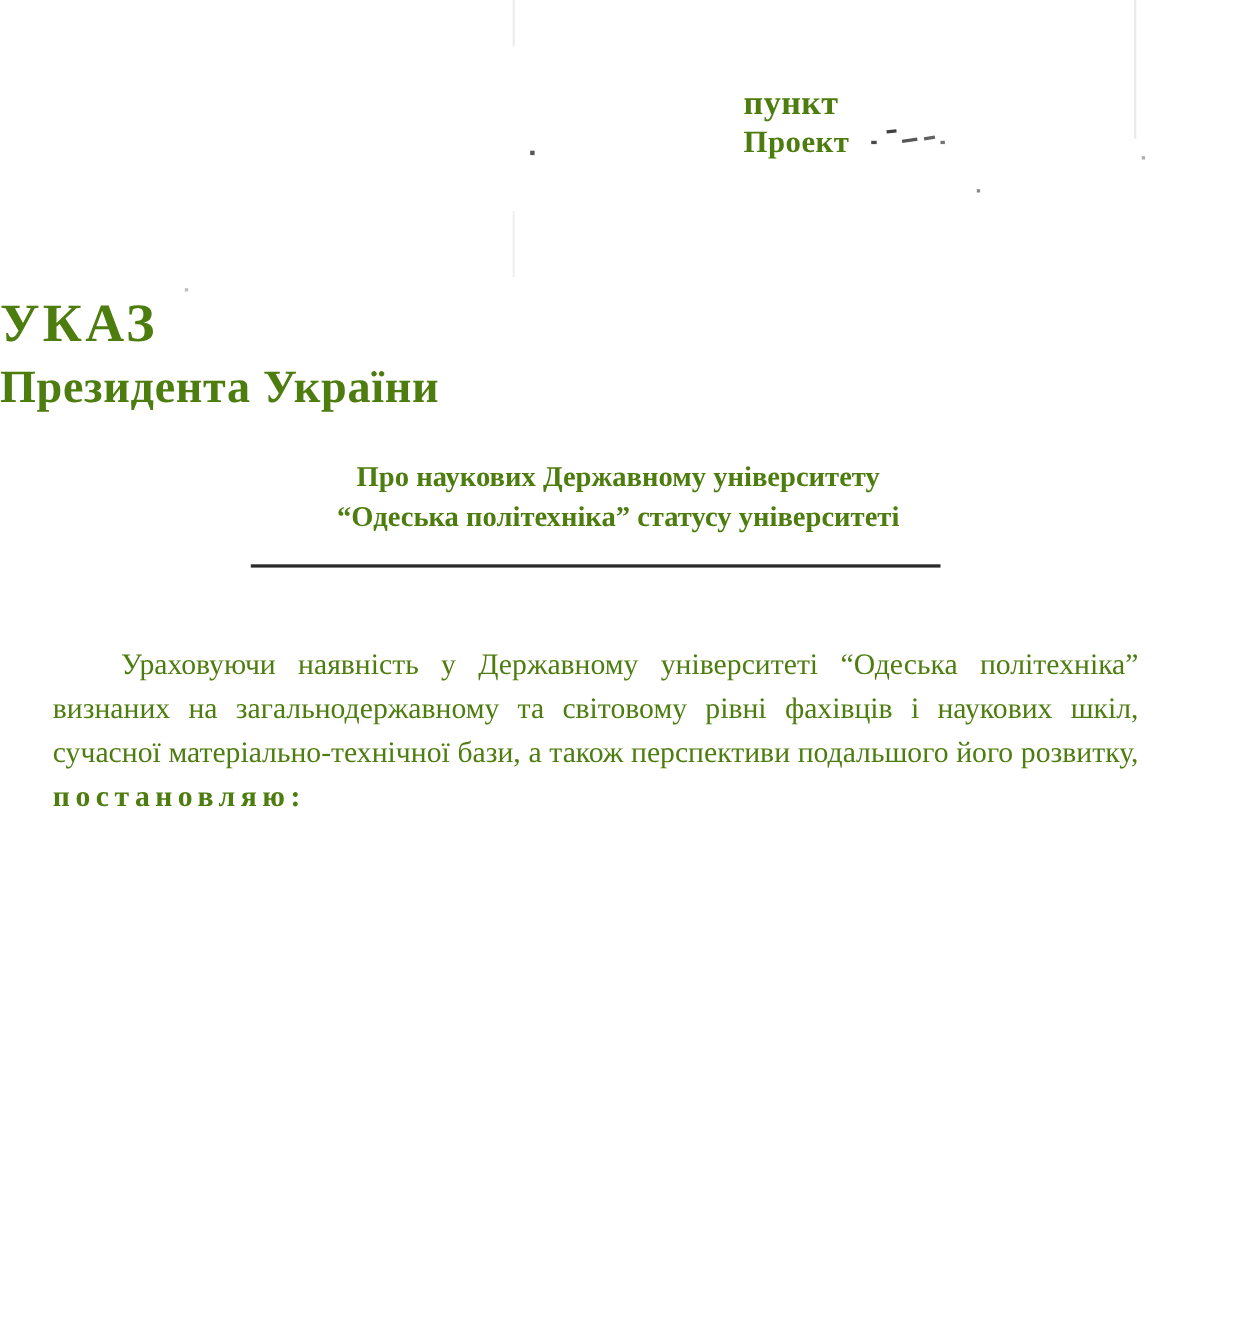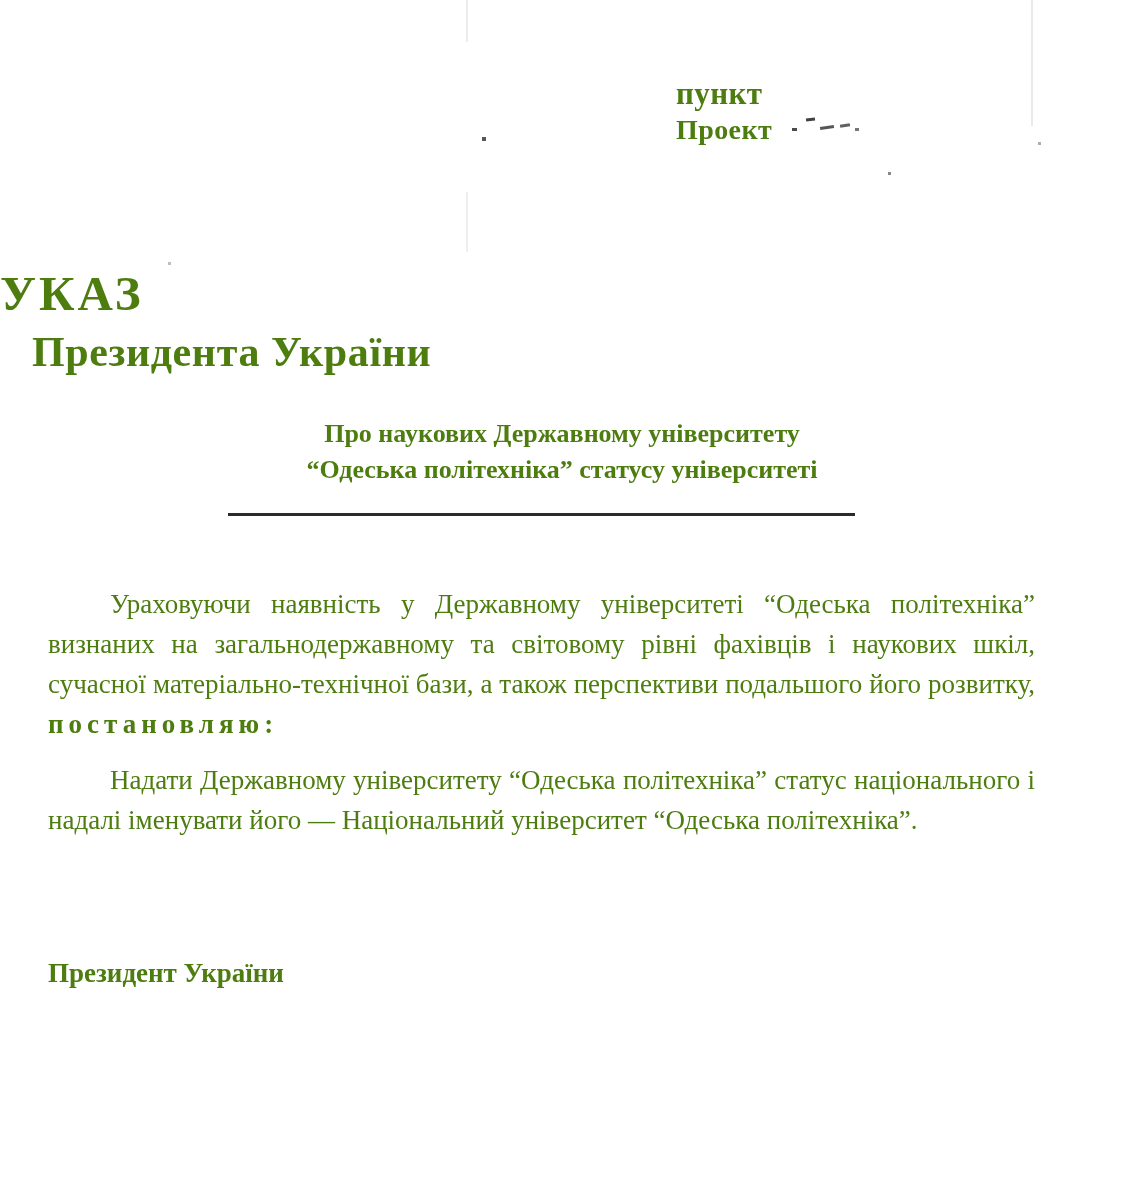--- a/index.html
+++ b/index.html
@@ -63,21 +63,20 @@
     font-weight: bold;
     letter-spacing: 3px;
     line-height: 1.08;
   }
   .doc-authority {
     font-size: 42px;
     font-weight: bold;
     letter-spacing: .6px;
     line-height: 1.2;
     margin-top: 6px;
-    padding-left: 32px;
   }
 
   .subtitle {
     position: absolute;
     left: 0;
     top: 416px;
     width: 1124px;
     text-align: center;
     font-size: 26px;
     font-weight: bold;
@@ -159,20 +158,18 @@
   <div class="subtitle">
     <div>Про наукових Державному університету</div>
     <div>“Одеська політехніка” статусу університеті</div>
   </div>
 
   <div class="divider"></div>
 
   <div class="body-text">
     <p class="para-indent last-line-justify"><span>Ураховуючи наявність у Державному університеті “Одеська політехніка” визнаних на загальнодержавному та світовому рівні фахівців і наукових шкіл, сучасної матеріально-технічної бази, а також перспективи подальшого його розвитку, </span><span class="emphasis-spaced">постановляю:</span></p>
 
-    <p class="para-indent">Надати Державному університету “Одеська політехніка” статус національного і надалі іменувати його — Національний університет “Одеська політехніка”.</p>
   </div>
 
   <div class="signature">
-    <span class="sig-role">Президент України</span>
   </div>
 
 </div>
 
 </body></html>

